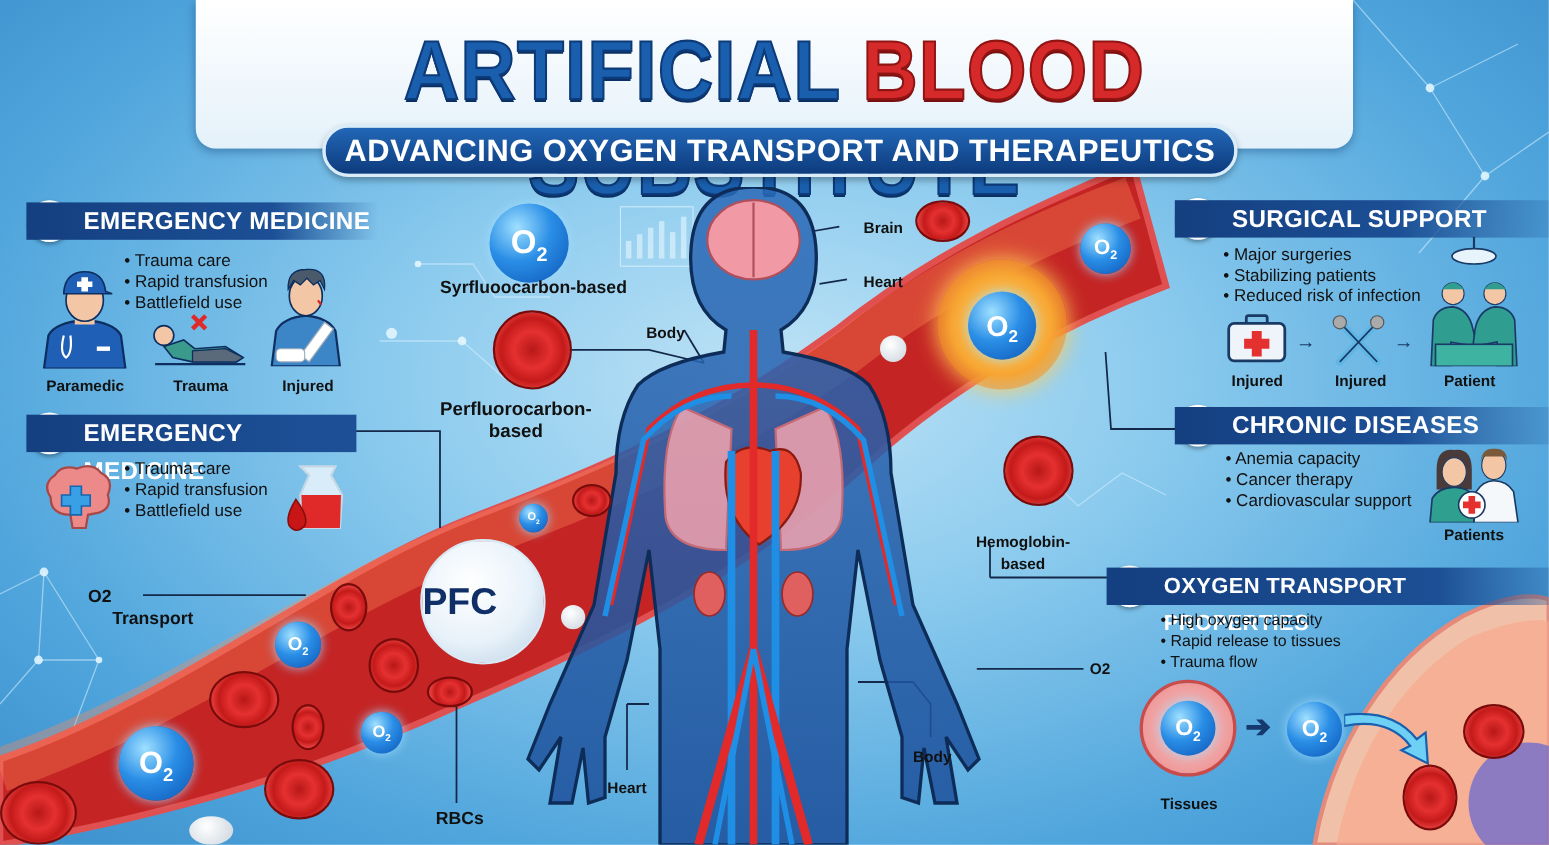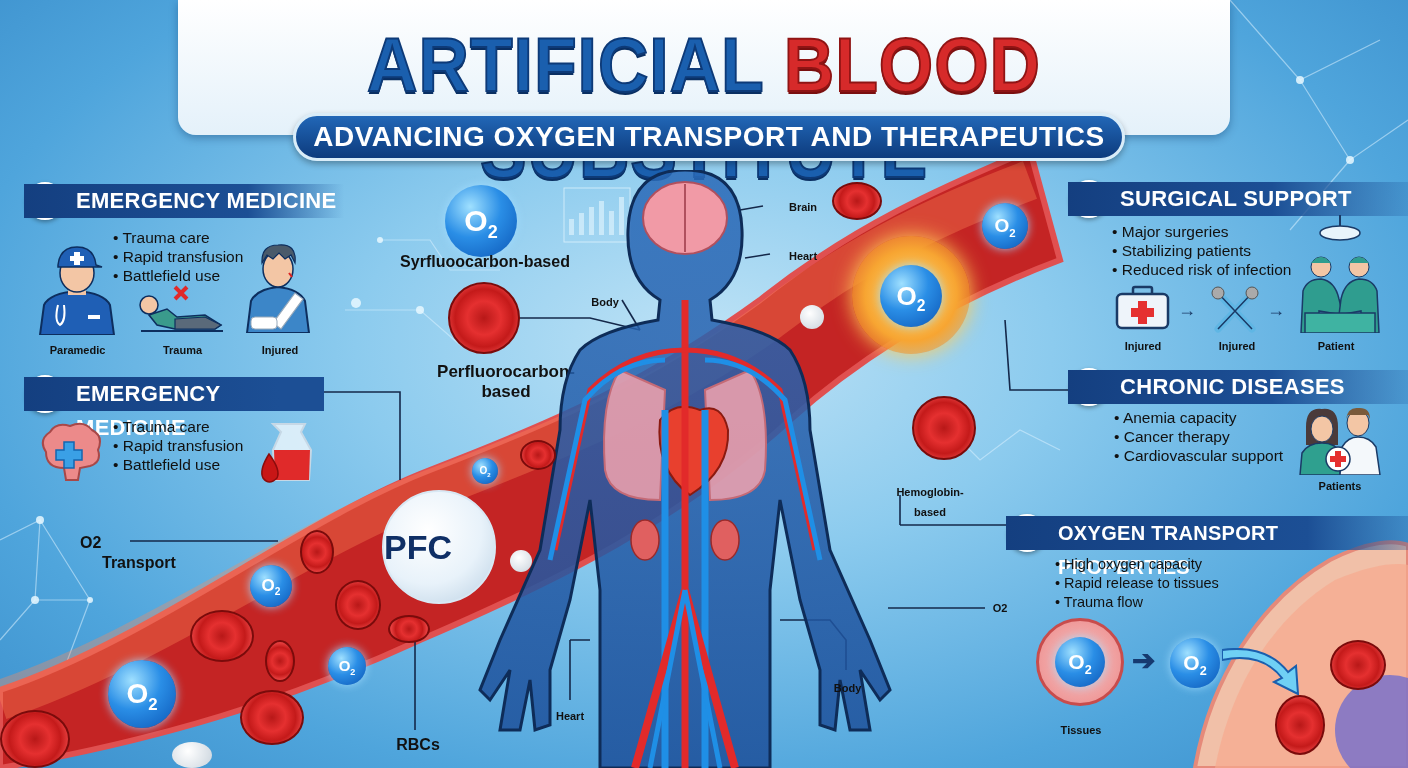--- a/index.html
+++ b/index.html
@@ -20,21 +20,21 @@
     background:linear-gradient(#2267b7,#0d3b7d);border:3px solid #d9ecf8;color:#fff;font-weight:bold;
     font-size:28px;text-align:center;line-height:42px;letter-spacing:.5px;box-shadow:0 3px 6px rgba(0,0,0,.3)}
   
   .sec-bar{position:absolute;height:34px;background:linear-gradient(90deg,#143f80 0%,#1c4f95 70%,rgba(28,79,149,0) 100%);
     color:#fff;font-weight:bold;font-size:22px;line-height:34px;padding-left:52px;letter-spacing:.3px}
   .badge{position:absolute;width:38px;height:38px;border-radius:50%;background:radial-gradient(circle at 40% 35%,#f05050,#b81919);
     border:3px solid #fff;color:#fff;font-weight:bold;font-size:22px;text-align:center;line-height:32px;box-shadow:0 2px 4px rgba(0,0,0,.35)}
   .bullets{position:absolute;color:#111;font-size:15.5px;line-height:19px;font-weight:normal}
   .bullets li{list-style:none}
   .bullets li::before{content:"• "}
-  .lbl{position:absolute;color:#111;font-weight:bold;font-size:11px;line-height:20px;text-align:center}
+  .lbl{position:absolute;color:#111;font-weight:bold;font-size:14px;line-height:20px;text-align:center}
   .o2{position:absolute;border-radius:50%;background:radial-gradient(circle at 35% 30%,#9fe0ff 0%,#2a8ee6 45%,#0b55b5 100%);
     color:#fff;font-weight:bold;text-align:center;box-shadow:0 0 10px rgba(160,220,255,.9)}
   .o2 sub{font-size:.6em}
   .rbc{position:absolute;border-radius:50%;background:radial-gradient(circle at 50% 50%,#b81818 0%,#e53030 35%,#c41a1a 60%,#e84040 80%,#9c1010 100%);
     border:2px solid #7a0b0b}
   .wbc{position:absolute;border-radius:50%;background:radial-gradient(circle at 40% 35%,#fff,#c9d3dc);}
   .icon-box{position:absolute}
 </style>
 </head>
 <body>
@@ -154,21 +154,21 @@
   <g fill="#e6f6ff" fill-opacity=".6">
       <rect x="6" y="32" width="5" height="16"></rect>
       <rect x="16" y="26" width="5" height="22"></rect>
       <rect x="26" y="20" width="5" height="28"></rect>
       <rect x="36" y="14" width="5" height="34"></rect>
       <rect x="46" y="24" width="5" height="24"></rect>
       <rect x="56" y="10" width="5" height="38"></rect>
     </g>
 </svg>
 <div class="rbc" style="left:448px;top:282px;width:72px;height:72px"></div>
-<div class="lbl" style="left:426px;top:362px;width:160px;font-size:17px">
+<div class="lbl" style="left:389px;top:362px;width:160px;font-size:17px">
   <div>Perfluorocarbon-</div>
   <div>based</div>
 </div>
 <div class="lbl" style="left:580px;top:292px;width:50px">Body</div>
 
 <svg class="abs" style="left:460px;top:170px" width="450" height="598" viewBox="0 0 450 598">
   <defs>
     <linearGradient id="skin" x1="0" y1="0" x2="0" y2="1">
         <stop offset="0" stop-color="#2a6ab8"></stop>
         <stop offset="1" stop-color="#1d4f99"></stop>

